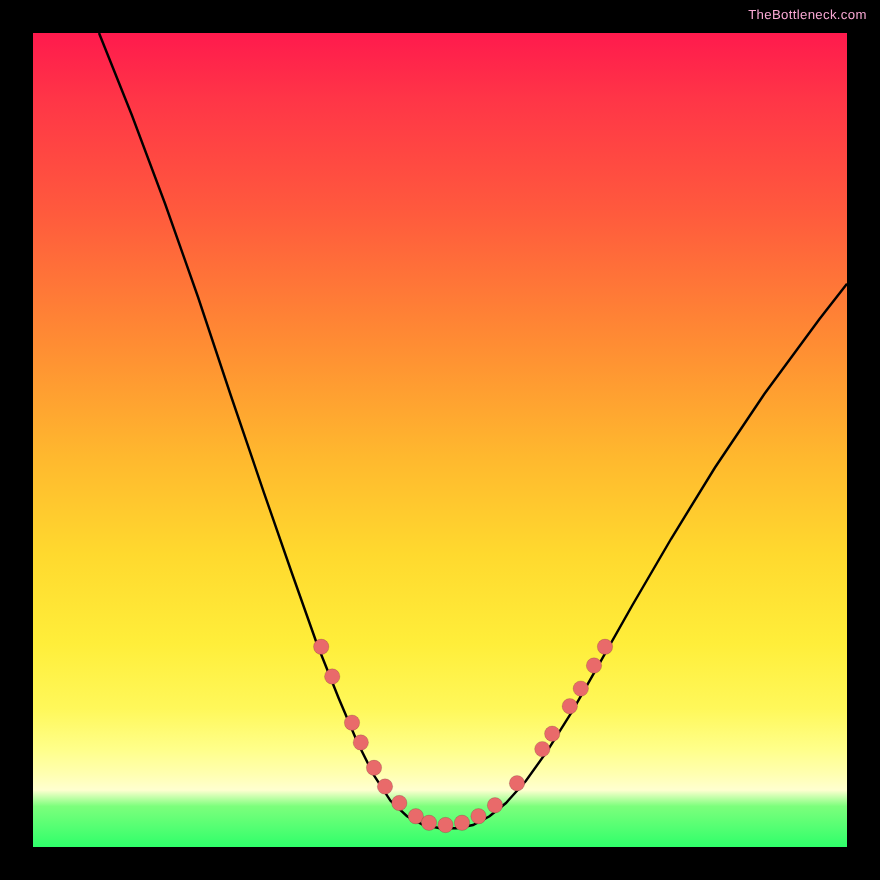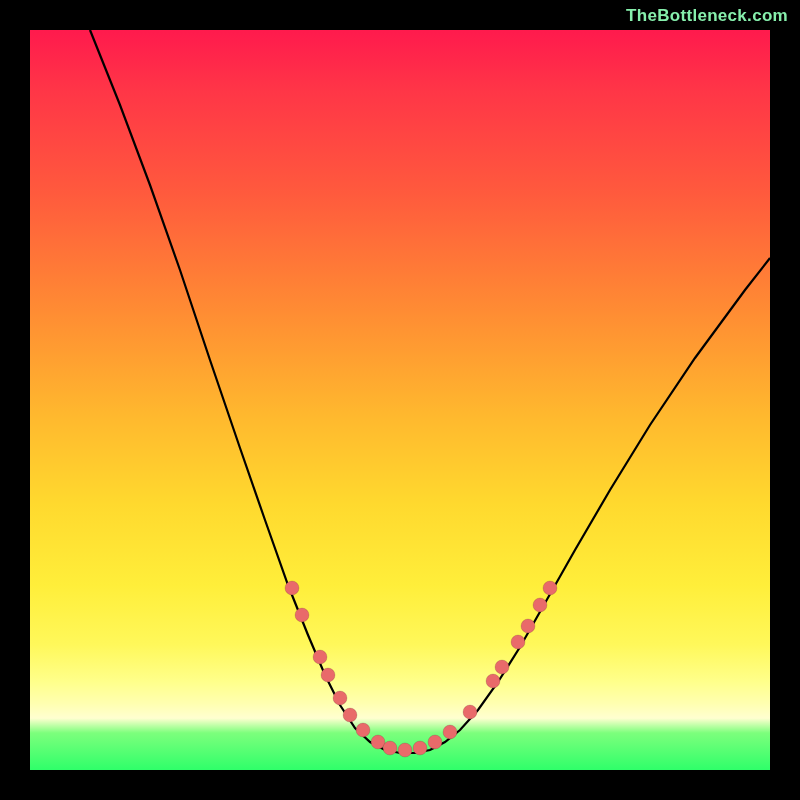--- a/index.html
+++ b/index.html
@@ -56,23 +56,23 @@
   }
   .dot {
     fill: #e96a6a;
     stroke: rgba(0,0,0,0.25);
     stroke-width: 0.5;
   }
   .watermark {
     position: absolute;
     top: 6px;
     right: 12px;
-    color: #86efac;
-    font-size: 17px;
-    font-weight: 700;
+    color: #f9a8d4;
+    font-size: 12px;
+    font-weight: 400;
     letter-spacing: 0.3px;
     user-select: none;
   }
 </style>
 </head>
 <body>
 
 <div class="canvas">
 
   <div class="plot-area">

